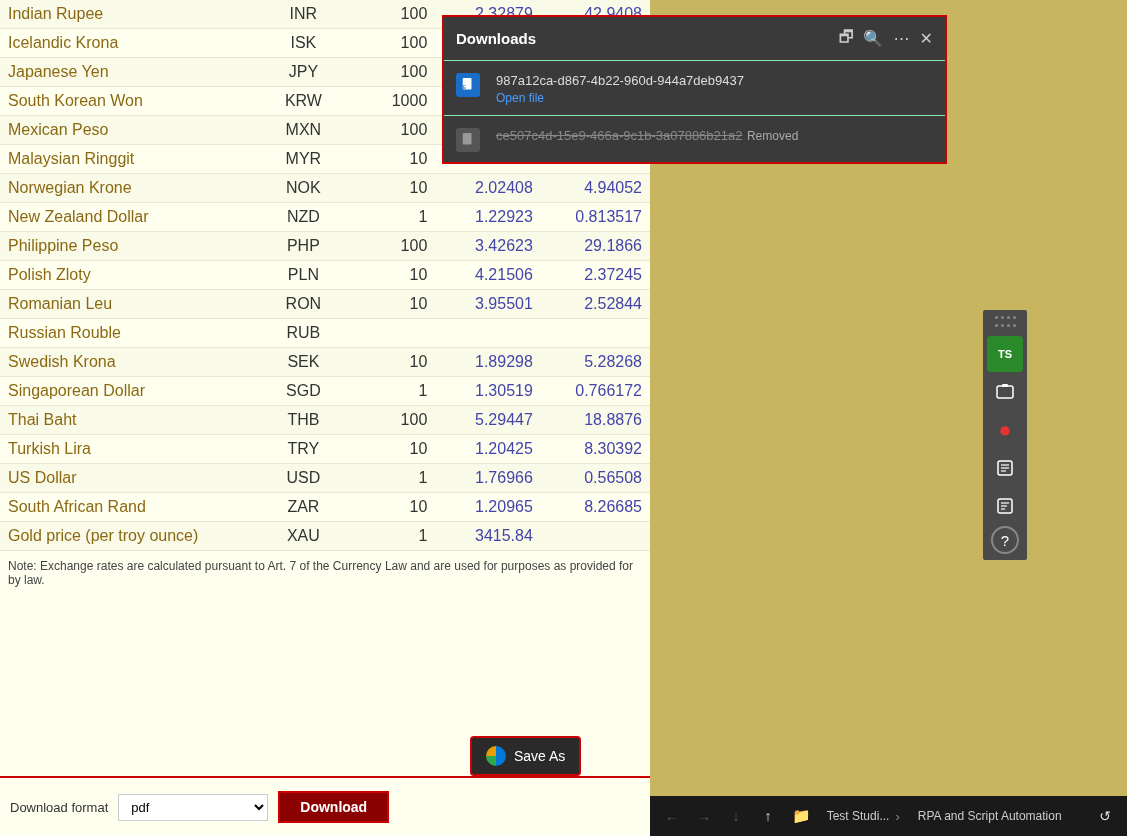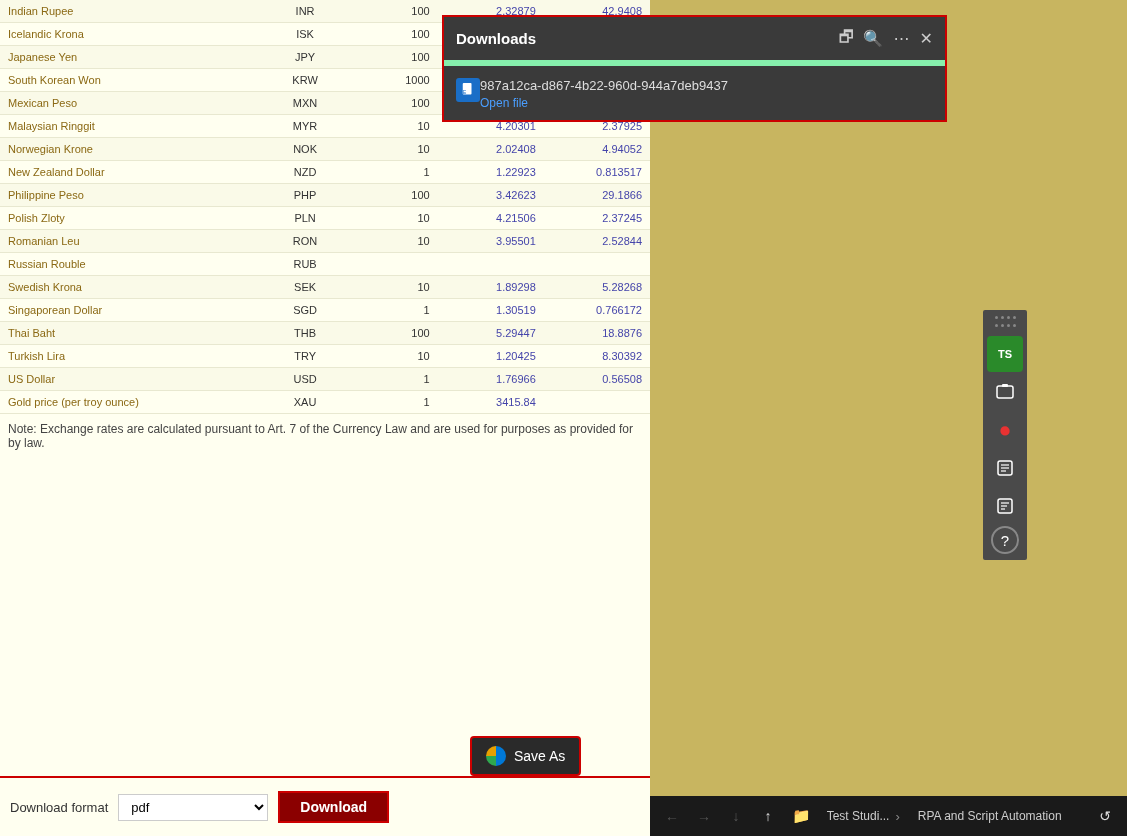--- a/index.html
+++ b/index.html
@@ -19,21 +19,21 @@
       left: 0;
       width: 650px;
       height: 836px;
       background: #fffff0;
       overflow: hidden;
     }
 
     .currency-table {
       width: 100%;
       border-collapse: collapse;
-      font-size: 11px;
+      font-size: 16px;
     }
 
     .currency-table tr {
       border-bottom: 1px solid #e8e8d0;
     }
 
     .currency-table tr:nth-child(even) {
       background: #fffff0;
     }
     .currency-table tr:nth-child(odd) {
@@ -149,22 +149,22 @@
     .header-icon {
       color: #ccc;
       font-size: 16px;
       cursor: pointer;
     }
 
     .download-item {
       display: flex;
       align-items: flex-start;
       padding: 10px 12px;
-      gap: 0;
-      border-top: 6px solid #86efac;
+      gap: 16px;
+      border-top: 1px solid #86efac;
     }
 
     .download-item-icon {
       width: 24px;
       height: 24px;
       background: #1a6ec7;
       border-radius: 3px;
       display: flex;
       align-items: center;
       justify-content: center;
@@ -382,20 +382,31 @@
             <rect x="2" y="0" width="10" height="13" rx="1"></rect>
             <text x="2" y="12" font-size="6" fill="#1a6ec7">E</text>
           </svg>
       </div>
       <div class="download-item-info">
         <span class="download-filename">987a12ca-d867-4b22-960d-944a7deb9437</span>
         <a class="download-action">Open file</a>
       </div>
     </div>
 
+    <div class="download-item">
+      <div class="download-item-icon" style="background:#555;">
+        <svg viewBox="0 0 16 16">
+            <rect x="2" y="0" width="10" height="13" rx="1" fill="#999"></rect>
+          </svg>
+      </div>
+      <div class="download-item-info">
+        <span class="download-filename" style="color:#888; text-decoration: line-through;">ce507c4d-15e9-466a-9c1b-3a07886b21a2</span>
+        <span class="download-status">Removed</span>
+      </div>
+    </div>
   </div>
 </div>
 
 <div class="main-content">
   <div class="table-note-wrapper">
     <table class="currency-table">
       <tbody id="currency-tbody">
       <tr>
       <td>Indian Rupee</td>
       <td>INR</td>
@@ -507,20 +518,27 @@
       <td>10</td>
       <td>1.20425</td>
       <td>8.30392</td>
     </tr>
           <tr>
       <td>US Dollar</td>
       <td>USD</td>
       <td>1</td>
       <td>1.76966</td>
       <td>0.56508</td>
+    </tr>
+          <tr>
+      <td>South African Rand</td>
+      <td>ZAR</td>
+      <td>10</td>
+      <td>1.20965</td>
+      <td>8.26685</td>
     </tr>
           <tr>
       <td>Gold price (per troy ounce)</td>
       <td>XAU</td>
       <td>1</td>
       <td>3415.84</td>
       <td></td>
     </tr>
         </tbody>
     </table>

